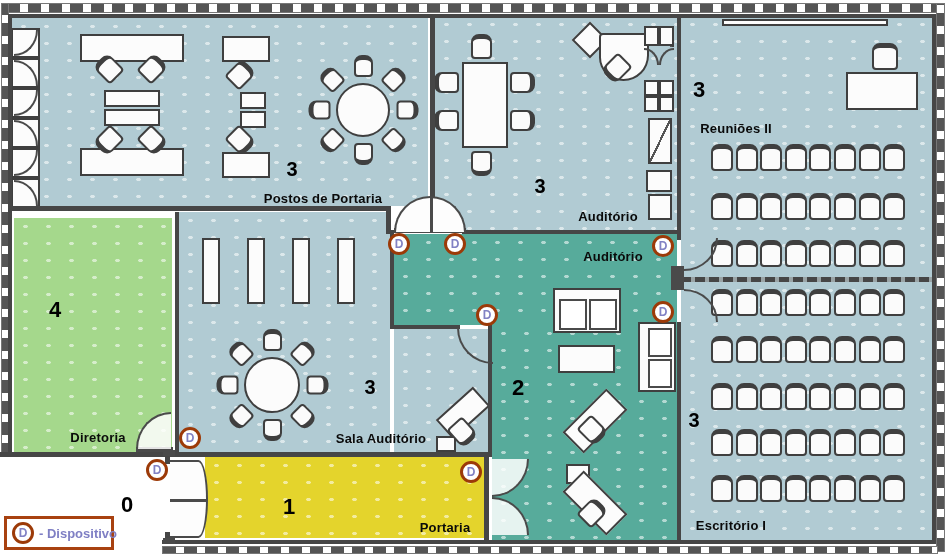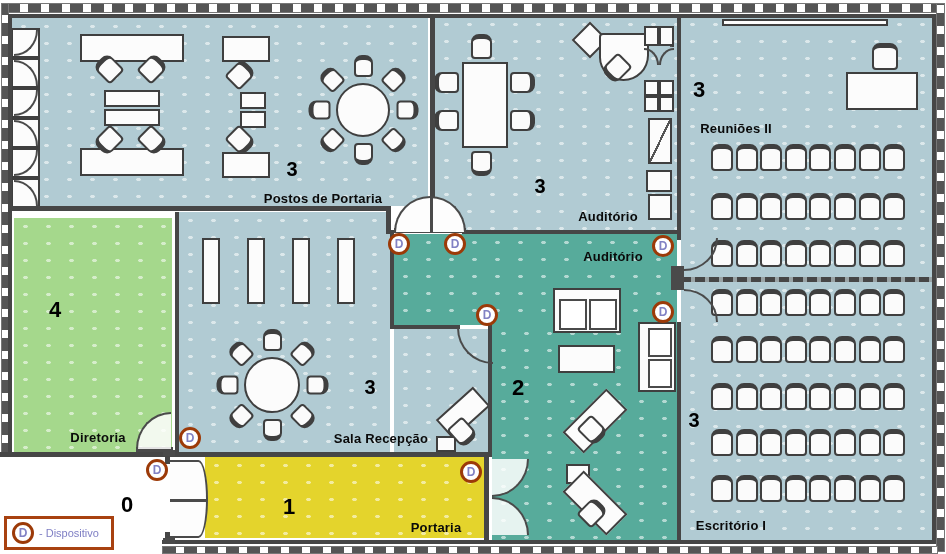--- a/index.html
+++ b/index.html
@@ -56,21 +56,21 @@
   .num-lg{font-size:22px;}
   
   .dmark{position:absolute;transform:translate(-50%,-50%);width:22px;height:22px;border-radius:50%;
     background:#fff;border:3px solid var(--device-ring,#9c3a08);color:var(--device-letter,#8282c4);
     display:flex;align-items:center;justify-content:center;font-weight:bold;font-size:12px;z-index:50;}
   
   #legend{position:absolute;left:4px;top:516px;width:110px;height:34px;background:#fff;
     border:3px solid var(--legend-border,#a84110);display:flex;align-items:center;gap:5px;
     padding-left:5px;z-index:60;}
   #legend .dmark{position:static;transform:none;flex:0 0 auto;}
-  #legend .ltext{color:var(--legend-text,#7f7fc4);font-weight:normal;font-size:11px;white-space:nowrap;}
+  #legend .ltext{color:var(--legend-text,#7f7fc4);font-weight:bold;font-size:13px;white-space:nowrap;}
 </style>
 </head>
 <body>
 
 <div id="plan">
 
   <div class="room z-blue" style="left:12px;top:18px;width:416px;height:188px"></div>
   <div class="room z-blue" style="left:435px;top:16px;width:242px;height:214px"></div>
   <div class="room z-blue" style="left:681px;top:16px;width:251px;height:261px"></div>
   <div class="room z-blue" style="left:681px;top:282px;width:251px;height:258px"></div>
@@ -277,23 +277,23 @@
       <div class="f-chair" style="left: 262.5px; top: 419px; width: 19px; height: 22px; transform: rotate(180deg);"></div>
       <div class="f-chair" style="left: 230.68px; top: 405.82px; width: 19px; height: 22px; transform: rotate(225deg);"></div>
       <div class="f-chair" style="left: 217.5px; top: 374px; width: 19px; height: 22px; transform: rotate(270deg);"></div>
       <div class="f-chair" style="left: 230.68px; top: 342.18px; width: 19px; height: 22px; transform: rotate(315deg);"></div>
     </div>
 
   <div class="rlabel" style="left:323px;top:198px">Postos de Portaria</div>
   <div class="rlabel" style="left:608px;top:216px">Auditório</div>
   <div class="rlabel" style="left:736px;top:128px">Reuniões II</div>
   <div class="rlabel" style="left:613px;top:256px">Auditório</div>
-  <div class="rlabel" style="left:381px;top:438px">Sala Recepção</div>
+  <div class="rlabel" style="left:381px;top:438px">Sala Auditório</div>
   <div class="rlabel" style="left:98px;top:437px">Diretoria</div>
-  <div class="rlabel" style="left:436px;top:527px">Portaria</div>
+  <div class="rlabel" style="left:445px;top:527px">Portaria</div>
   <div class="rlabel" style="left:731px;top:525px">Escritório I</div>
 
   <div class="num" style="left:292px;top:169px">3</div>
   <div class="num" style="left:540px;top:186px">3</div>
   <div class="num num-lg" style="left:699px;top:90px">3</div>
   <div class="num num-lg" style="left:518px;top:388px">2</div>
   <div class="num" style="left:370px;top:387px">3</div>
   <div class="num num-lg" style="left:55px;top:310px">4</div>
   <div class="num num-lg" style="left:289px;top:507px">1</div>
   <div class="num" style="left:694px;top:420px">3</div>

